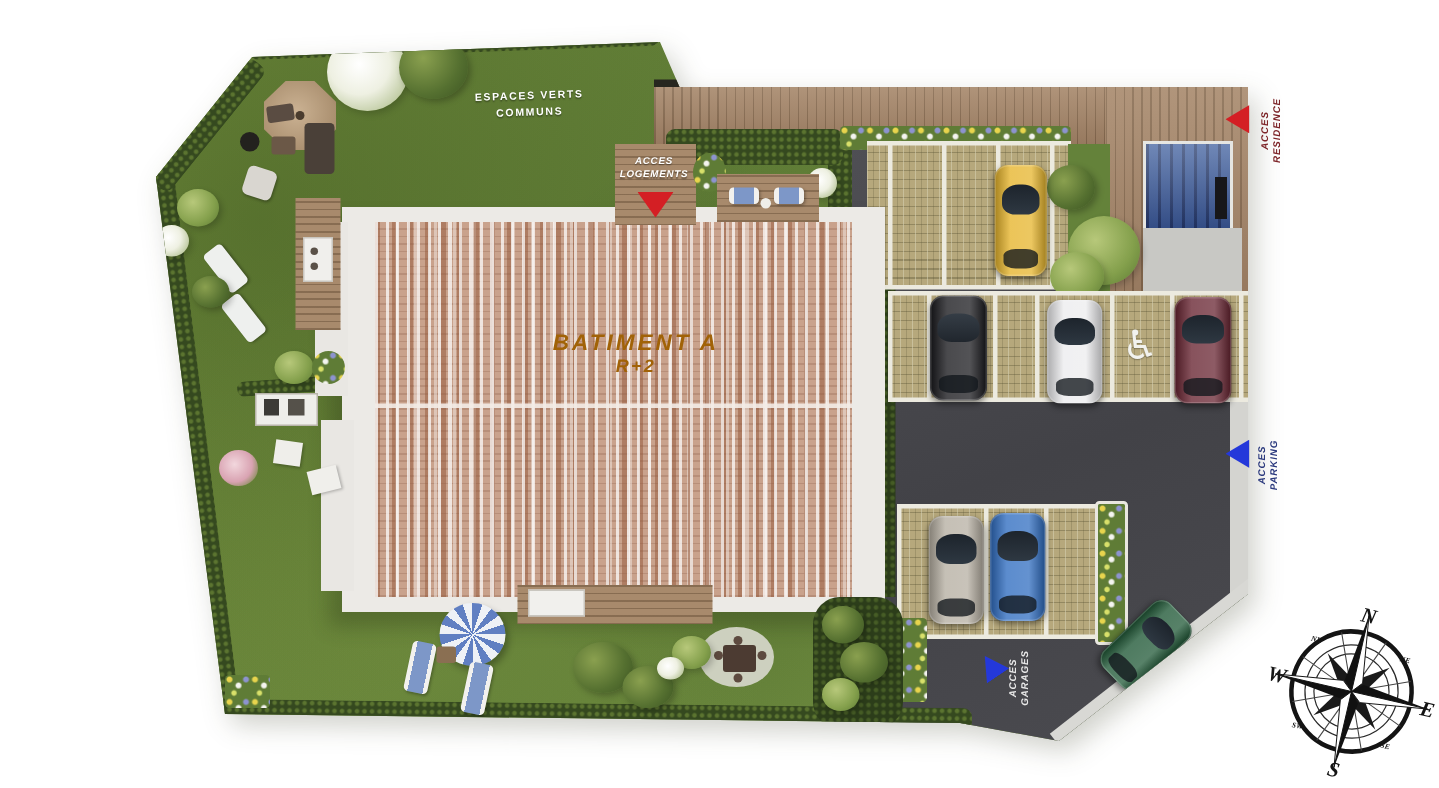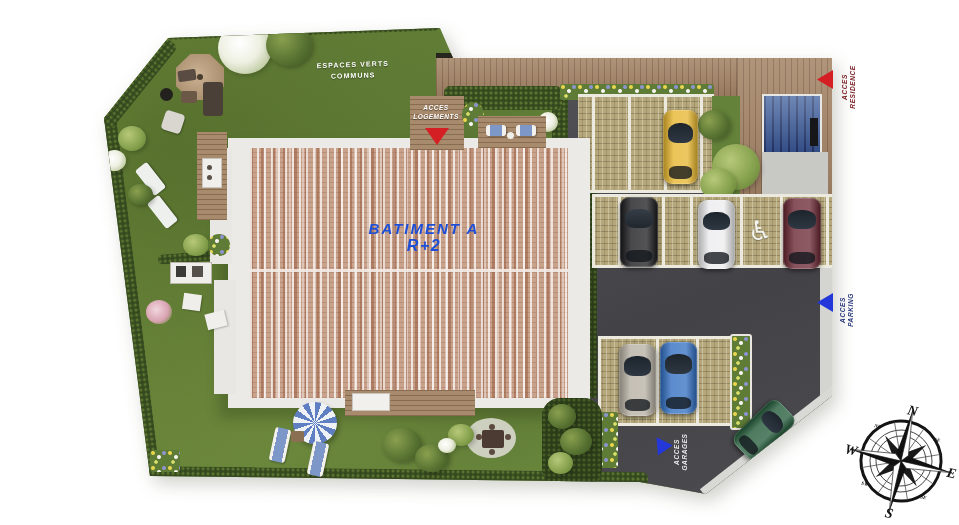--- a/index.html
+++ b/index.html
@@ -54,23 +54,23 @@
   .car.c-black .glass{background:linear-gradient(#353d46,#20262d);}
   .tri{position:absolute;filter:drop-shadow(1px 1px 1.5px rgba(0,0,0,.5));}
   .tri-down{clip-path:polygon(0 0,100% 0,50% 100%);}
   .tri-left{clip-path:polygon(100% 0,100% 100%,0 50%);}
   .tri-up{clip-path:polygon(50% 0,0 100%,100% 100%);}
   .hlabel{position:absolute;text-align:center;font-weight:bold;font-style:italic;color:#fff;
           font-size:6.5px;line-height:1.45;letter-spacing:.5px;text-shadow:0 1px 1px rgba(0,0,0,.45);}
   .vlabel{position:absolute;display:flex;flex-direction:column;align-items:center;
           transform:translate(-50%,-50%) rotate(-90deg);font-weight:bold;font-style:italic;
           font-size:6.5px;letter-spacing:.6px;line-height:1.3;white-space:nowrap;}
-  .roof-label{position:absolute;text-align:center;color:#1d4ed8;font-style:italic;font-weight:bold;}
+  .roof-label{position:absolute;text-align:center;color:#a16207;font-style:italic;font-weight:bold;}
   .roof-label .l1{font-size:15px;letter-spacing:2px;}
-  .roof-label .l2{font-size:16px;letter-spacing:1.5px;}
+  .roof-label .l2{font-size:12px;letter-spacing:1.5px;}
   .dot{position:absolute;border-radius:50%;}
   .lounger{position:absolute;background:linear-gradient(90deg,#f2f1ee 18%,#7d97c8 18% 82%,#f2f1ee 82%);border-radius:3px;box-shadow:1px 1px 2px rgba(0,0,0,.3);}
   .lounger-w{position:absolute;background:#eef0ee;border-radius:3px;box-shadow:1px 1px 2px rgba(0,0,0,.3);}
   .parasol-stripe{position:absolute;border-radius:50%;
     background:repeating-conic-gradient(#607fc2 0 18deg,#eef1f6 18deg 36deg);box-shadow:2px 3px 5px rgba(0,0,0,.3);}
   .parasol-tan{position:absolute;background:radial-gradient(circle at 45% 45%,#cbb293,#a98e6e 75%);
     clip-path:polygon(30% 0,70% 0,100% 30%,100% 70%,70% 100%,30% 100%,0 70%,0 30%);box-shadow:2px 3px 5px rgba(0,0,0,.28);}
   .shelter{background-color:#40609f;background-image:
     linear-gradient(180deg,rgba(255,255,255,.25),rgba(0,0,30,.2)),
     repeating-linear-gradient(90deg,rgba(5,10,40,.4) 0 2px,transparent 2px 8px);

